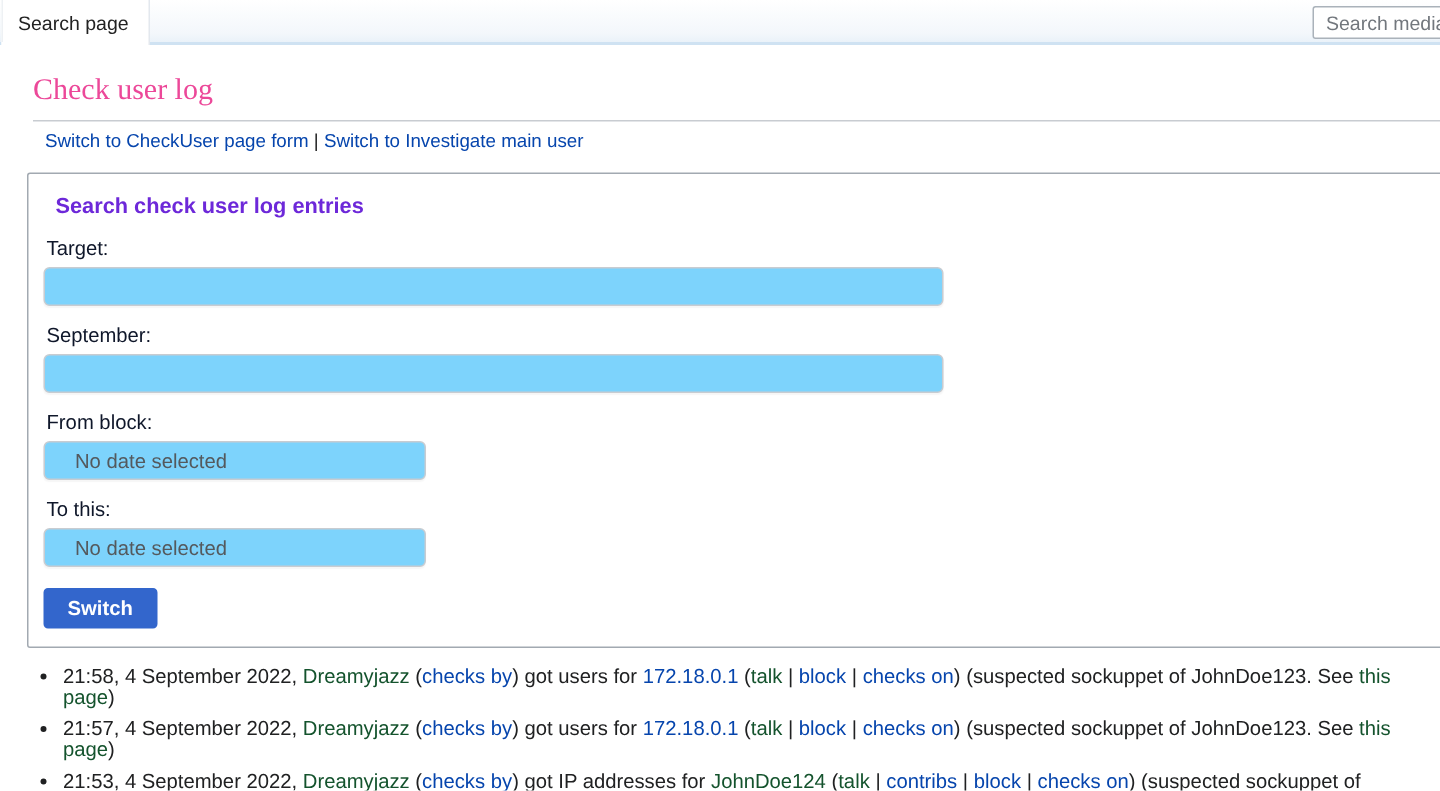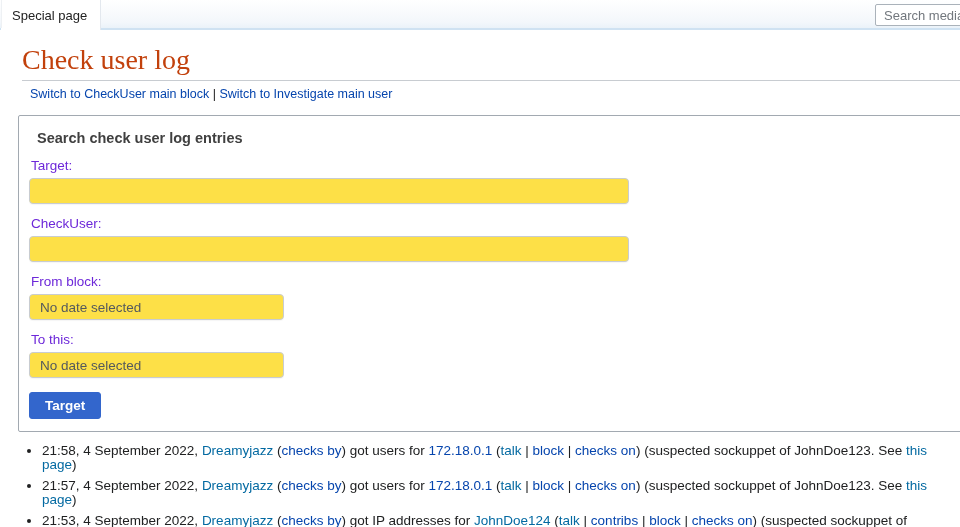--- a/index.html
+++ b/index.html
@@ -58,67 +58,67 @@
     background: #ffffff;
   }
   .search-box::placeholder { color: #72777d; opacity: 1; }
 
   
   main { padding: 0 0 0 18px; }
 
   h1.page-title {
     font-family: "Liberation Serif", serif;
     font-weight: 400;
-    font-size: 28px;
+    font-size: 20px;
     line-height: 32px;
-    color: #c2410c;
+    color: #ec4899;
     margin: 14px 0 0 4px;
     padding-bottom: 4px;
     border-bottom: 1px solid #c8ccd1;
   }
   .subtitle {
     margin: 6px 0 0 12px;
     font-size: 12.5px;
     line-height: 15px;
   }
   a.link-blue { color: #0645ad; text-decoration: none; cursor: pointer; }
-  a.link-red  { color: #0369a1; text-decoration: none; cursor: pointer; }
+  a.link-red  { color: #14532d; text-decoration: none; cursor: pointer; }
   .sep { color: #202122; }
 
   
   .form-box {
     margin: 13px -12px 0 0;   
     border: 1px solid #a2a9b1;
     border-radius: 2px;
     padding: 12px 24px 12px 10px;
     background: #ffffff;
   }
   .form-heading {
     font-size: 14.5px;
     font-weight: bold;
     margin: 2px 0 0 8px;
-    color: #404040;
+    color: #6d28d9;
   }
   .field-label {
     display: block;
     font-size: 13.5px;
     line-height: 14px;
     margin: 13px 0 5px 2px;
-    color: #6d28d9;
+    color: #0f172a;
   }
   .text-input, .date-input {
     display: block;
     height: 26px;
     border: 1px solid #c8ccd1;
     border-radius: 4px;
-    padding: 0 10px;
+    padding: 0 20px;
     font-size: 13.5px;
     font-family: "Liberation Sans", sans-serif;
     color: #54595d;
-    background: #fde047;
+    background: #7dd3fc;
     box-shadow: 0 1px 1px rgba(0,0,0,0.04);
   }
   .text-input { width: 600px; }
   .date-input { width: 255px; }
   .search-btn {
     display: inline-block;
     margin-top: 14px;
     height: 27px;
     padding: 0 15px;
     background: #3366cc;
@@ -142,48 +142,48 @@
     line-height: 14px;
     margin-bottom: 7px;
     color: #202122;
   }
 </style>
 </head>
 <body>
 
 <header class="tabbar">
   <div class="tab">
-    <span>Special page</span>
+    <span>Search page</span>
   </div>
   <input class="search-box" type="text" placeholder="Search mediawiki" style="">
 </header>
 
 <main>
   <h1 class="page-title">Check user log</h1>
 
   <div class="subtitle">
-    <a class="link-blue">Switch to CheckUser main block</a><span class="sep"> | </span><a class="link-blue">Switch to Investigate main user</a>
+    <a class="link-blue">Switch to CheckUser page form</a><span class="sep"> | </span><a class="link-blue">Switch to Investigate main user</a>
   </div>
 
   <section class="form-box">
     <div class="form-heading">Search check user log entries</div>
 
     <label class="field-label">Target:</label>
     <input class="text-input" type="text" style="">
 
-    <label class="field-label">CheckUser:</label>
+    <label class="field-label">September:</label>
     <input class="text-input" type="text" style="">
 
     <label class="field-label">From block:</label>
     <input class="date-input" type="text" value="No date selected" style="">
 
     <label class="field-label">To this:</label>
     <input class="date-input" type="text" value="No date selected" style="">
 
-    <button class="search-btn">Target</button>
+    <button class="search-btn">Switch</button>
   </section>
 
   <ul class="log-list">
       <li><span>21:58, 4 September 2022, </span><a class="link-red">Dreamyjazz</a><span> (</span><a class="link-blue">checks by</a><span>) got users for </span><a class="link-blue">172.18.0.1</a><span> (</span><a class="link-red">talk</a><span> | </span><a class="link-blue">block</a><span> | </span><a class="link-blue">checks on</a><span>) (suspected sockuppet of JohnDoe123. See </span><a class="link-red">this page</a><span>)</span></li>
       <li><span>21:57, 4 September 2022, </span><a class="link-red">Dreamyjazz</a><span> (</span><a class="link-blue">checks by</a><span>) got users for </span><a class="link-blue">172.18.0.1</a><span> (</span><a class="link-red">talk</a><span> | </span><a class="link-blue">block</a><span> | </span><a class="link-blue">checks on</a><span>) (suspected sockuppet of JohnDoe123. See </span><a class="link-red">this page</a><span>)</span></li>
       <li><span>21:53, 4 September 2022, </span><a class="link-red">Dreamyjazz</a><span> (</span><a class="link-blue">checks by</a><span>) got IP addresses for </span><a class="link-red">JohnDoe124</a><span> (</span><a class="link-red">talk</a><span> | </span><a class="link-blue">contribs</a><span> | </span><a class="link-blue">block</a><span> | </span><a class="link-blue">checks on</a><span>) (suspected sockuppet of JohnDoe123. See </span></li>
     </ul>
 </main>
 
 </body></html>

